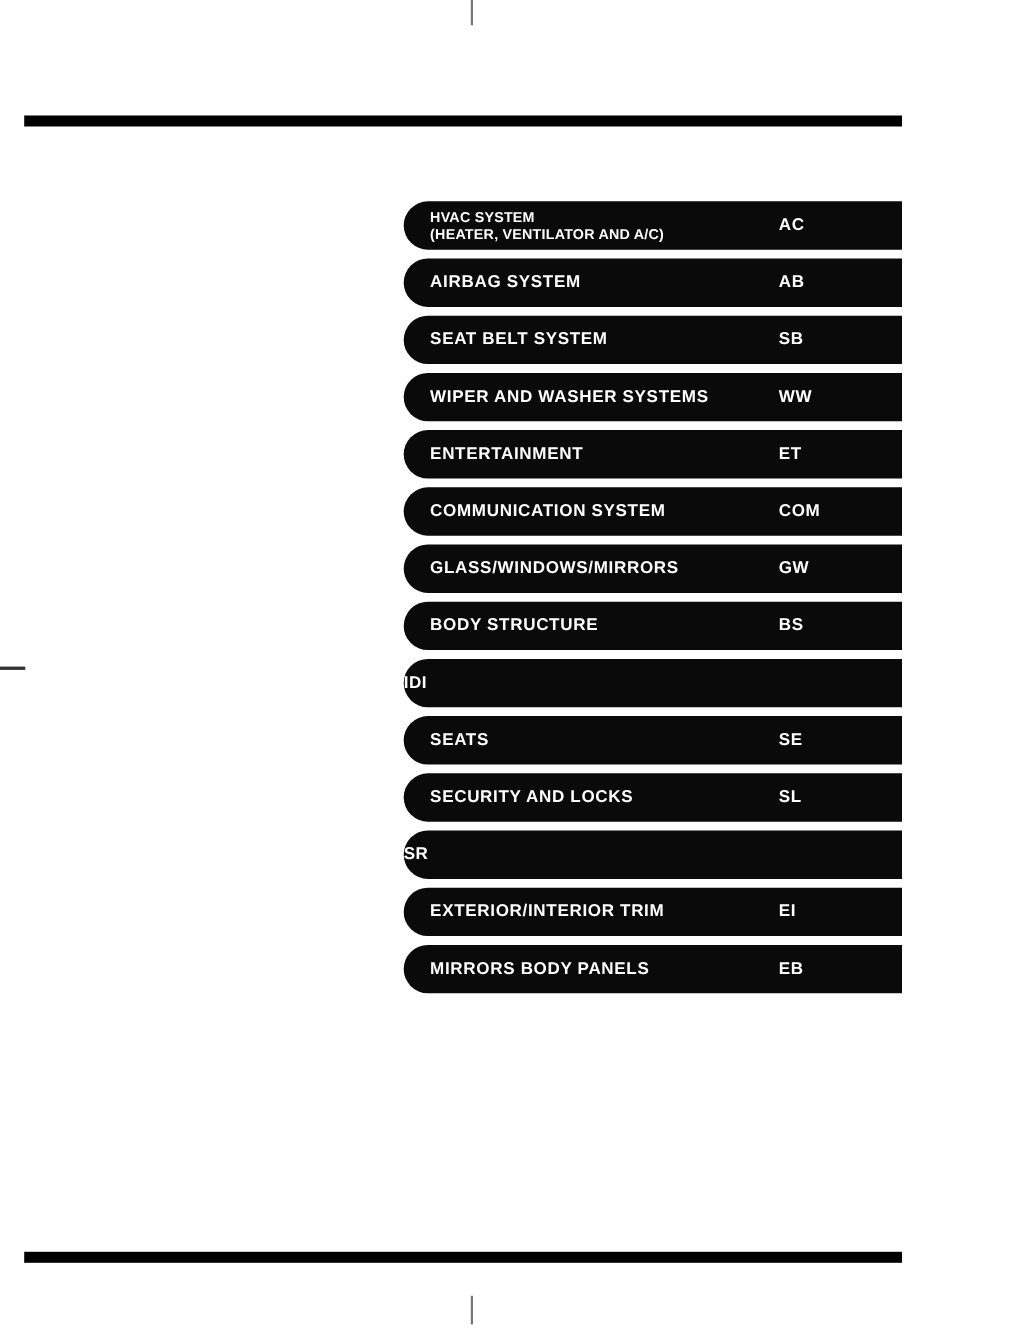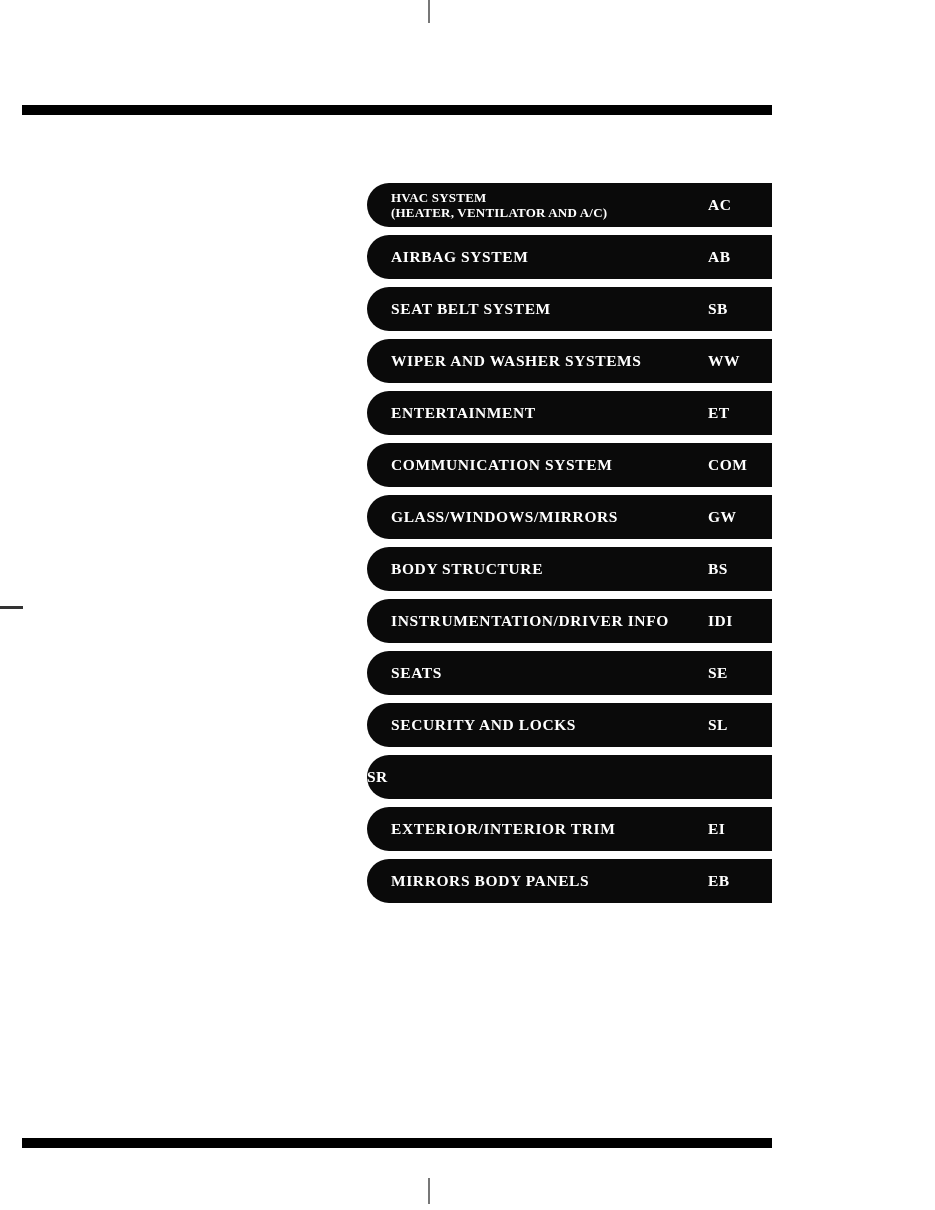--- a/index.html
+++ b/index.html
@@ -5,22 +5,23 @@
   html, body {
     margin: 0;
     padding: 0;
     background: #ffffff;
   }
   .page {
     position: relative;
     width: 772px;
     height: 1210px;
     background: var(--page-bg, #ffffff);
-    font-family: Liberation Serif, serif;
+    font-family: Liberation Sans, sans-serif;
     overflow: hidden;
+    padding-left: 48px;
   }
   .reg-mark-v {
     position: absolute;
     left: 428px;
     width: 2px;
     background: var(--mark-color, #777777);
   }
   .reg-mark-v.top { top: 0; height: 23px; }
   .reg-mark-v.bottom { top: 1178px; height: 26px; }
   .rule {
@@ -123,21 +124,20 @@
     <span class="tab-label">GLASS/WINDOWS/MIRRORS</span>
     <span class="tab-code">GW</span>
   </div>
 
   <div class="tab-row">
     <span class="tab-label">BODY STRUCTURE</span>
     <span class="tab-code">BS</span>
   </div>
 
   <div class="tab-row">
-    <span class="tab-label">INSTRUMENTATION/DRIVER INFO</span>
     <span class="tab-code">IDI</span>
   </div>
 
   <div class="tab-row">
     <span class="tab-label">SEATS</span>
     <span class="tab-code">SE</span>
   </div>
 
   <div class="tab-row">
     <span class="tab-label">SECURITY AND LOCKS</span>

